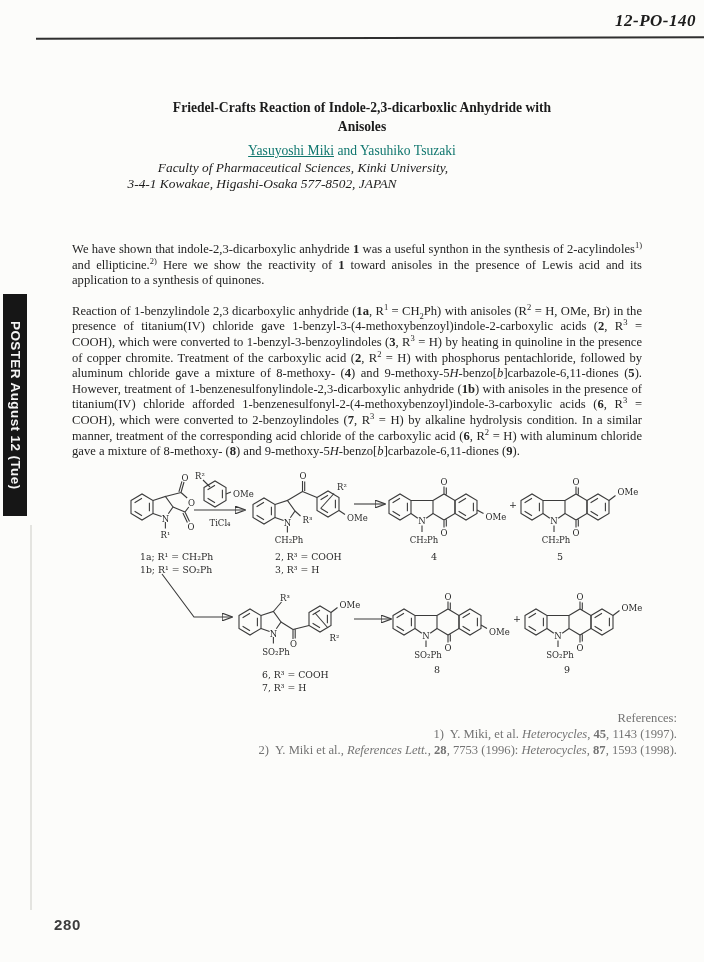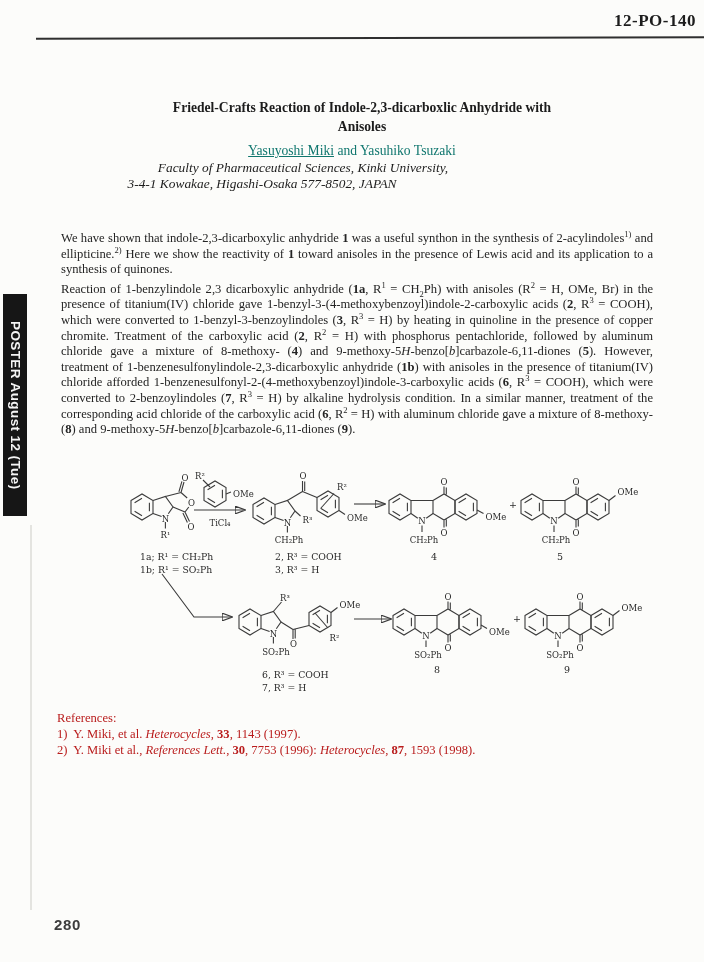--- a/index.html
+++ b/index.html
@@ -3,21 +3,21 @@
 <meta charset="utf-8">
 <style>
   html,body{margin:0;padding:0;background:#888;}
   .page{
     position:relative;width:704px;height:962px;margin:0 auto;
     background:#fcfcfa;overflow:hidden;
     font-family:"Liberation Serif", serif;color:#222;
   }
   .header-code{
     position:absolute;top:11px;right:8px;
-    font-size:17px;font-weight:bold;letter-spacing:.5px;color:#1d1d1d;
+    font-size:17px;font-weight:bold;letter-spacing:.5px;color:#1d1d1d;font-style:italic;
   }
   .header-rule{
     position:absolute;left:36px;right:0;top:37px;height:2px;
     background:#2f2f2f;transform:rotate(-0.12deg);
   }
   .center-line{position:absolute;left:0;width:704px;text-align:center;}
   .title-block{top:98px;font-weight:bold;font-size:13.6px;line-height:19px;transform:translateX(10px);color:#1c1c1c;}
   .authors-line{top:143px;font-size:13.6px;color:#0f766e;}
   .authors-line .u{text-decoration:underline;}
   .affil-1{top:160px;font-size:13.4px;font-style:italic;transform:translateX(-49px);color:#1c1c1c;}
@@ -27,26 +27,26 @@
     background:#161616;color:#f4f4f4;
     writing-mode:vertical-rl;
     font-family:"Liberation Sans", sans-serif;font-size:13.5px;font-weight:bold;
     letter-spacing:.4px;
     display:flex;align-items:center;justify-content:center;
   }
   .abstract{
     position:absolute;left:57px;top:227px;width:600px;
     font-size:12.6px;line-height:15.6px;text-align:justify;color:#242424;
   }
-  .abstract p{margin:4px;}
+  .abstract p{margin:15px;}
   .abstract sup{font-size:68%;line-height:0;}
   .abstract sub{font-size:68%;line-height:0;}
   .refs{
     position:absolute;left:57px;top:710px;width:620px;
-    font-size:12.6px;line-height:16.2px;color:#b91c1c;
+    font-size:12.6px;line-height:16.2px;color:#737373;text-align:right;
   }
   .page-number{
     position:absolute;left:54px;top:916px;
     font-family:"Liberation Sans", sans-serif;font-size:15px;font-weight:600;
     letter-spacing:.6px;color:#3c3c3c;
   }
   .gutter-shadow{
     position:absolute;left:30px;top:525px;width:2px;height:385px;
     background:#e4e4e0;
   }
@@ -228,21 +228,21 @@
       <text class="at" x="476" y="134.5">O</text>
       <text class="at" x="476" y="185.5">O</text>
       <path d="M509,153.5 L515.5,148.5"></path>
       <text class="sb" x="517.5" y="145.5">OMe</text>
       <text class="num" x="463" y="207">9</text>
     </g>
   </svg>
 
   <div class="refs">
     <div>References:</div>
-    <div>1)&nbsp; Y. Miki, et al. <i>Heterocycles</i>, <b>33</b>, 1143 (1997).</div>
-    <div>2)&nbsp; Y. Miki et al., <i>References Lett.</i>, <b>30</b>, 7753 (1996): <i>Heterocycles</i>, <b>87</b>, 1593 (1998).</div>
+    <div>1)&nbsp; Y. Miki, et al. <i>Heterocycles</i>, <b>45</b>, 1143 (1997).</div>
+    <div>2)&nbsp; Y. Miki et al., <i>References Lett.</i>, <b>28</b>, 7753 (1996): <i>Heterocycles</i>, <b>87</b>, 1593 (1998).</div>
   </div>
 
   <div class="gutter-shadow"></div>
 
   <div class="page-number">280</div>
 
 </div>
 
 </body></html>

